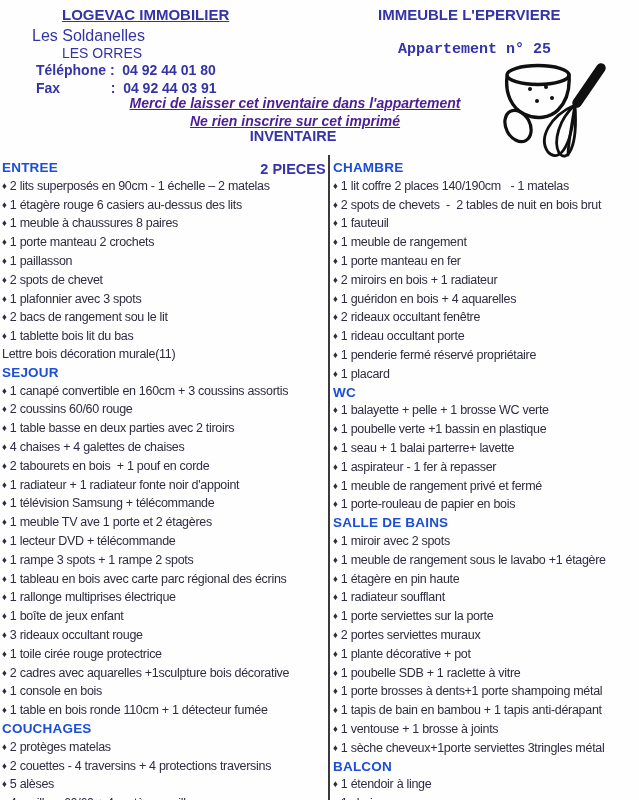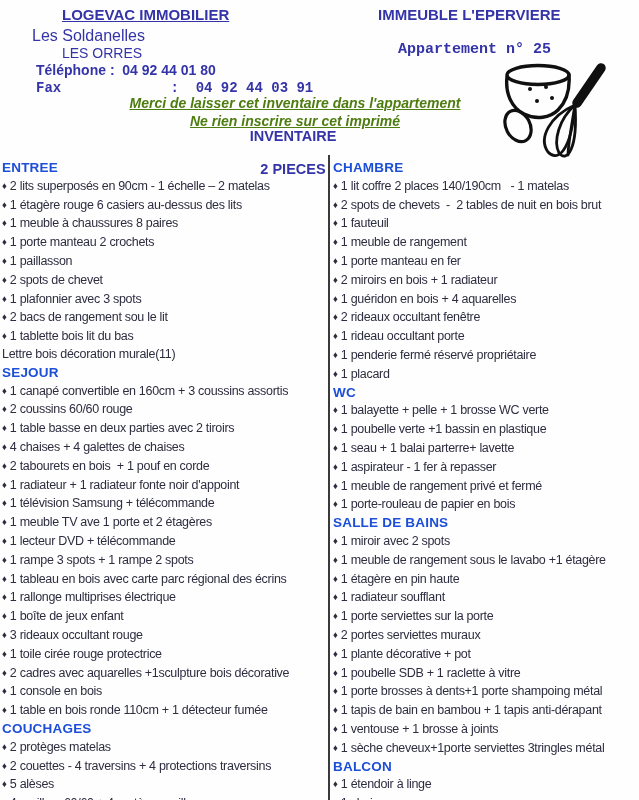--- a/index.html
+++ b/index.html
@@ -8,25 +8,25 @@
     background:#fefefe;
     font-family:"Liberation Sans",sans-serif;
     -webkit-font-smoothing:antialiased;
   }
   .blue{color:#3434a8;}
   .abs{position:absolute;}
   .company{left:32px;top:6px;font-size:15px;font-weight:bold;text-decoration:underline;margin-left:30px;}
   .addr1{left:32px;top:27px;font-size:16px;}
   .addr2{left:34px;top:45px;font-size:14px;margin-left:28px;}
   .phone{left:36px;top:62px;font-size:14px;font-weight:bold;white-space:pre;}
-  .fax{left:36px;top:80px;font-size:14px;font-weight:bold;white-space:pre;font-family:Liberation Mono, monospace;}
+  .fax{left:36px;top:80px;font-size:14px;font-weight:bold;white-space:pre;}
   .building{left:378px;top:6px;font-size:15px;font-weight:bold;}
   .apartment{left:398px;top:41px;font-size:15px;font-weight:bold;font-family:Liberation Mono, monospace;}
   .notice{left:0;width:590px;text-align:center;font-size:14px;font-weight:bold;
-          font-style:italic;color:#4d7c0f;text-decoration:underline;}
+          font-style:italic;color:#4c1d95;text-decoration:underline;}
   .notice1{top:95px;}
   .notice2{top:113px;}
   .doc-title{left:0;width:586px;text-align:center;font-size:14.5px;font-weight:bold;top:128px;}
   .doc-subtitle{left:0;width:586px;text-align:center;font-size:14.5px;font-weight:bold;top:145px;margin-top:16px;}
   .clipart{left:487px;top:56px;}
   .divider{left:328px;top:155px;width:2px;height:645px;background:#3a3a3a;}
   .col{top:159px;}
   .col-left{left:2px;width:325px;}
   .col-right{left:333px;width:306px;}
   .section-header{

